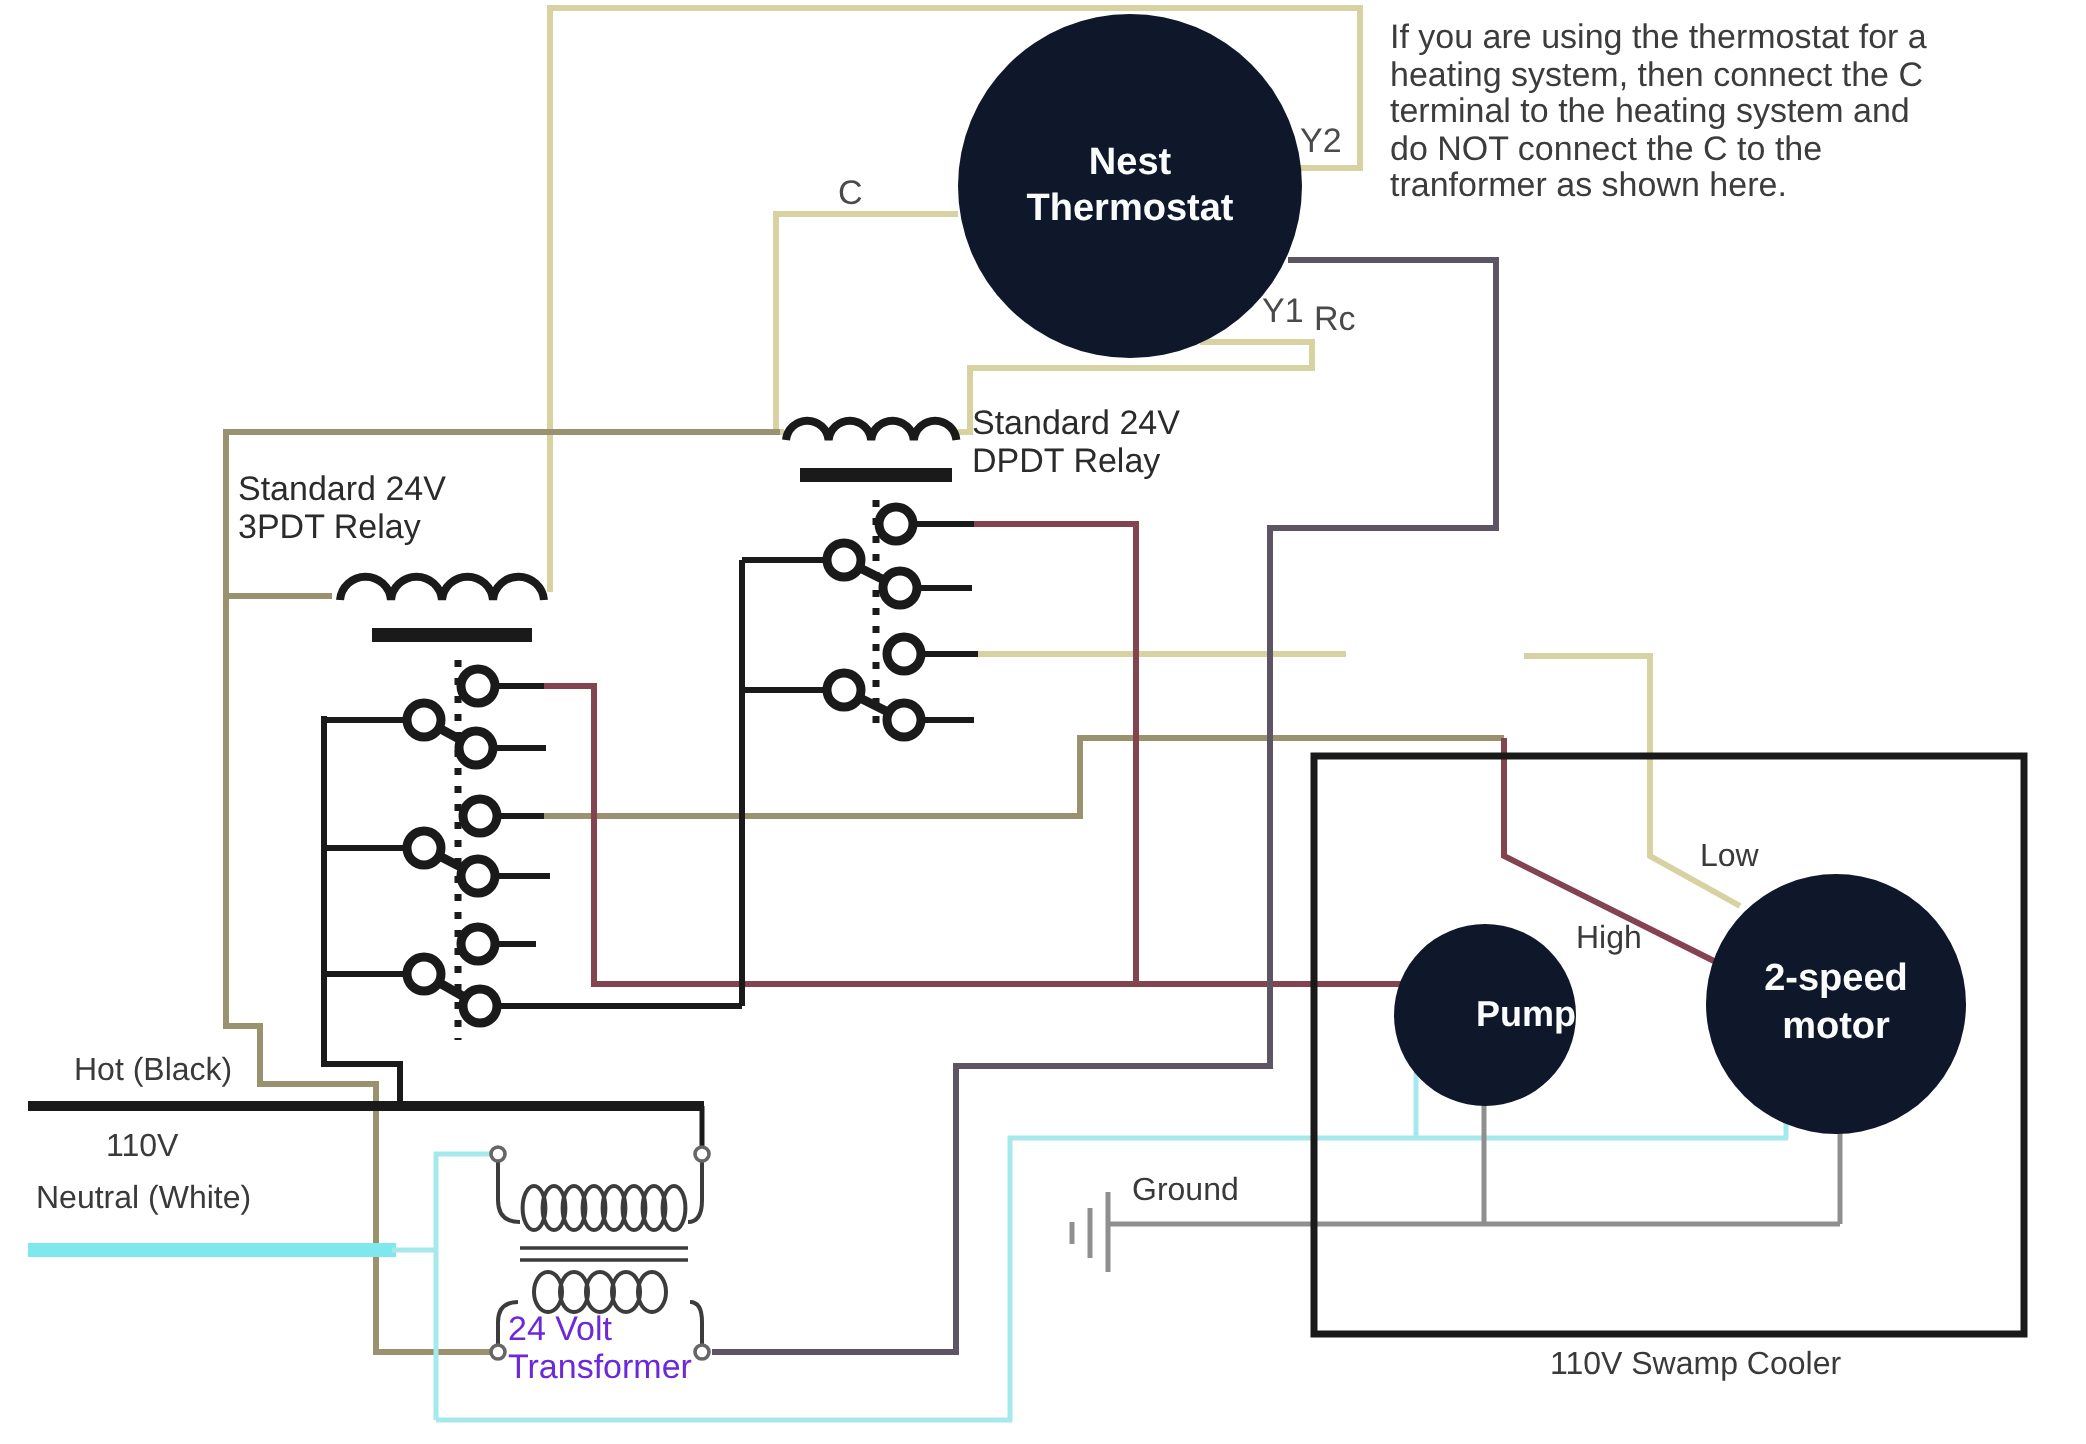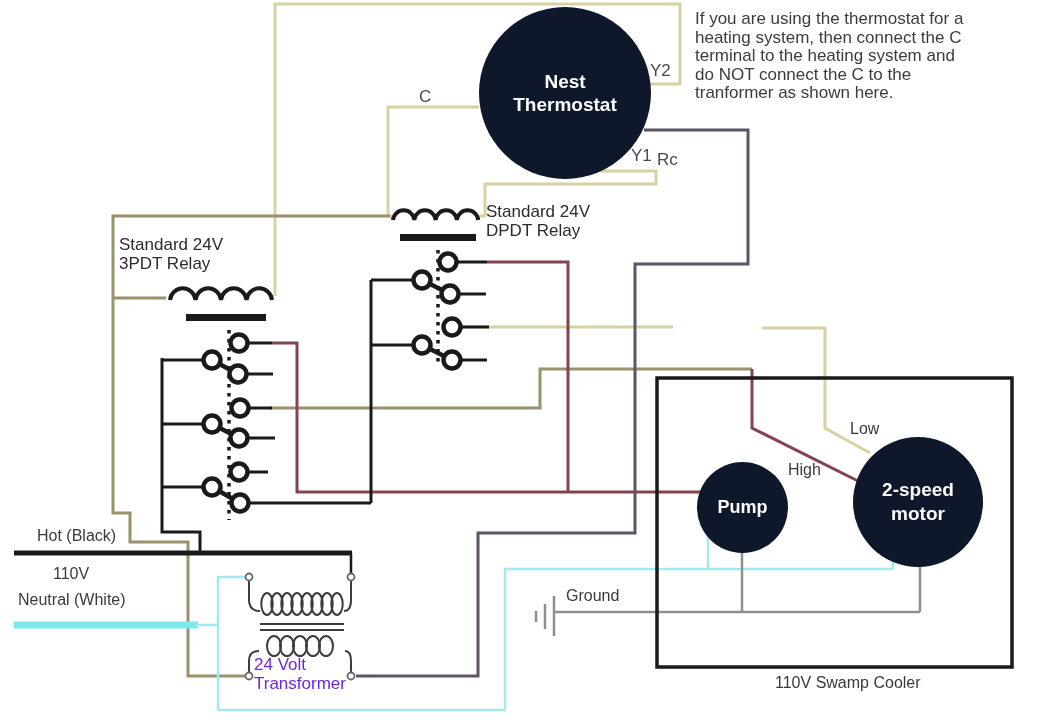--- a/index.html
+++ b/index.html
@@ -151,21 +151,21 @@
   </svg>
 
   <div id="thermostat" class="node circle" style="left:479px;top:7px;width:172px;height:172px;">
     <div class="inner">
       <span>Nest</span><br>
       <span>Thermostat</span>
     </div>
   </div>
 
 
-  <div id="pump" class="node circle" style="left:697px;top:462px;width:91px;height:91px;">
+  <div id="pump" class="node circle" style="left:697px;top:462px;width:91px;height:91px;justify-content:flex-end;">
     <div class="inner">Pump</div>
   </div>
 
   <div id="motor" class="node circle" style="left:853px;top:437px;width:130px;height:130px;justify-content:center;">
     <div class="inner">
       <span>2-speed</span><br>
       <span>motor</span>
     </div>
   </div>
 

